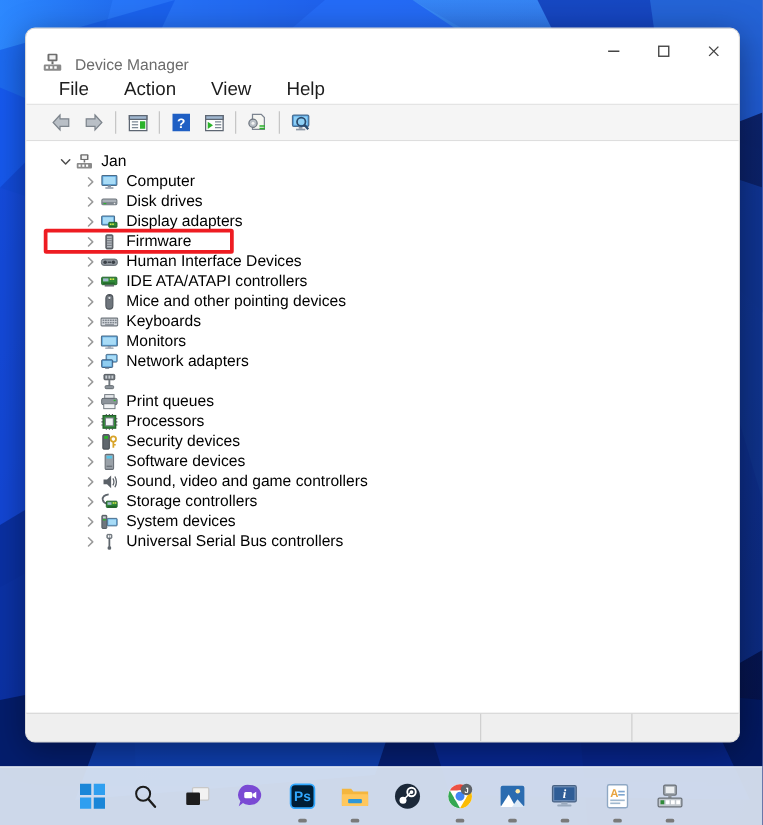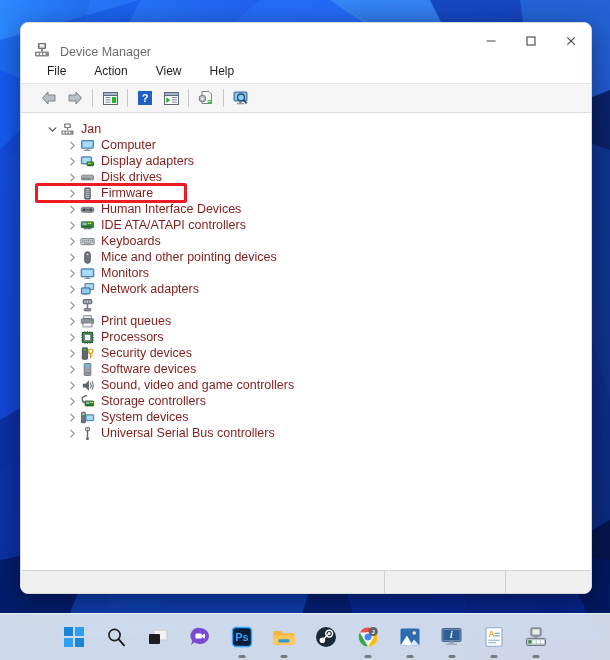--- a/index.html
+++ b/index.html
@@ -23,31 +23,31 @@
   }
   .titlebar{height:36px;flex:0 0 36px;display:flex;align-items:flex-end;background:#ffffff;}
   .title-icon{width:18px;height:18px;margin-left:12px;margin-right:9px;flex:0 0 18px;}
   .title-text{font-size:12.5px;color:#6c6c6c;flex:1;}
   .wbtns{display:flex;height:36px;}
   .wbtn{width:40px;height:36px;display:flex;align-items:center;justify-content:center;}
   .wbtn svg{display:block;}
 
   .menubar{height:24px;flex:0 0 24px;display:flex;align-items:center;
     background:#ffffff;padding-left:23px;border-bottom:1px solid #e4e4e4;}
-  .menu-item{font-size:12px;color:#1d1d1d;margin-right:22px;padding:1px 3px;}
+  .menu-item{font-size:15px;color:#1d1d1d;margin-right:22px;padding:1px 3px;}
 
   .toolbar{height:28px;flex:0 0 28px;display:flex;align-items:center;
     background:#f5f5f5;border-bottom:1px solid #dedede;padding-left:15px;}
   .tbtn{width:26px;height:22px;display:flex;align-items:center;justify-content:center;}
   .tsep{width:1px;height:18px;background:#c6c6c6;margin:0 4px;}
 
   .client{flex:1;background:#ffffff;overflow:hidden;position:relative;padding-top:8px;}
 
   
-  .tree{font-size:12.5px;color:#7f1d1d;}
+  .tree{font-size:12.5px;color:#000000;}
   .row{height:16px;display:flex;align-items:center;padding-left:24px;white-space:nowrap;}
   .row.child{padding-left:44px;}
   .chev{width:14px;flex:0 0 14px;display:flex;align-items:center;justify-content:center;}
   .ico{width:16px;height:16px;flex:0 0 16px;margin-right:6px;display:flex;align-items:center;justify-content:center;}
   .lbl{line-height:16px;}
 
   
   #hl{position:absolute;left:14px;top:70px;width:152px;height:20px;
       border:3px solid #ee1c22;border-radius:2px;pointer-events:none;box-sizing:border-box;}
 
@@ -252,56 +252,56 @@
       </div>
 
       <div class="row child">
         <span class="chev">
           <svg width="9" height="9" viewBox="0 0 9 9">
               <path d="M2.8 1.2 L6.2 4.5 L2.8 7.8" fill="none" stroke="#9a9a9a" stroke-width="1.2" stroke-linecap="round" stroke-linejoin="round"></path>
             </svg>
         </span>
         <span class="ico">
           <svg width="15" height="15" viewBox="0 0 16 16">
+            <rect x="1.6" y="5.5" width="12.8" height="5" rx="1.2" fill="#a9b0b7" stroke="#6e757c" stroke-width="0.9"></rect>
+            <rect x="1.6" y="8.2" width="12.8" height="2.3" fill="#7f878f"></rect>
+            <rect x="3" y="9" width="2.4" height="1" fill="#2bb32b"></rect>
+            <circle cx="12.4" cy="9.4" r="0.7" fill="#e8e8e8"></circle>
+          </svg>
+        </span>
+        <span class="lbl">Disk drives</span>
+      </div>
+
+      <div class="row child">
+        <span class="chev">
+          <svg width="9" height="9" viewBox="0 0 9 9">
+              <path d="M2.8 1.2 L6.2 4.5 L2.8 7.8" fill="none" stroke="#9a9a9a" stroke-width="1.2" stroke-linecap="round" stroke-linejoin="round"></path>
+            </svg>
+        </span>
+        <span class="ico">
+          <svg width="15" height="15" viewBox="0 0 16 16">
             <rect x="1.4" y="3" width="11" height="7.6" rx="0.7" fill="#5ea8e0" stroke="#4b6c88" stroke-width="0.9"></rect>
             <rect x="2.5" y="4" width="8.8" height="5.6" fill="#a8dcf7"></rect>
             <rect x="7.5" y="8.4" width="7" height="4.2" rx="0.5" fill="#2f8a38" stroke="#1f5f26" stroke-width="0.8"></rect>
             <rect x="8.4" y="9.4" width="1.4" height="1.3" fill="#d8e84a"></rect>
             <rect x="10.4" y="9.4" width="1.4" height="1.3" fill="#d8e84a"></rect>
             <rect x="8.4" y="11.4" width="5" height="0.8" fill="#1f5f26"></rect>
           </svg>
         </span>
         <span class="lbl">Display adapters</span>
       </div>
 
       <div class="row child">
         <span class="chev">
           <svg width="9" height="9" viewBox="0 0 9 9">
               <path d="M2.8 1.2 L6.2 4.5 L2.8 7.8" fill="none" stroke="#9a9a9a" stroke-width="1.2" stroke-linecap="round" stroke-linejoin="round"></path>
             </svg>
         </span>
         <span class="ico">
           <svg width="15" height="15" viewBox="0 0 16 16">
-            <rect x="1.6" y="5.5" width="12.8" height="5" rx="1.2" fill="#a9b0b7" stroke="#6e757c" stroke-width="0.9"></rect>
-            <rect x="1.6" y="8.2" width="12.8" height="2.3" fill="#7f878f"></rect>
-            <rect x="3" y="9" width="2.4" height="1" fill="#2bb32b"></rect>
-            <circle cx="12.4" cy="9.4" r="0.7" fill="#e8e8e8"></circle>
-          </svg>
-        </span>
-        <span class="lbl">Disk drives</span>
-      </div>
-
-      <div class="row child">
-        <span class="chev">
-          <svg width="9" height="9" viewBox="0 0 9 9">
-              <path d="M2.8 1.2 L6.2 4.5 L2.8 7.8" fill="none" stroke="#9a9a9a" stroke-width="1.2" stroke-linecap="round" stroke-linejoin="round"></path>
-            </svg>
-        </span>
-        <span class="ico">
-          <svg width="15" height="15" viewBox="0 0 16 16">
             <rect x="5" y="2" width="6" height="12" rx="0.8" fill="#6b7076" stroke="#4a4f55" stroke-width="0.8"></rect>
             <rect x="6" y="3.2" width="4" height="9.6" fill="#b6bcc2"></rect>
             <line x1="6" y1="5" x2="10" y2="5" stroke="#6b7076" stroke-width="0.8"></line>
             <line x1="6" y1="7" x2="10" y2="7" stroke="#6b7076" stroke-width="0.8"></line>
             <line x1="6" y1="9" x2="10" y2="9" stroke="#6b7076" stroke-width="0.8"></line>
             <line x1="6" y1="11" x2="10" y2="11" stroke="#6b7076" stroke-width="0.8"></line>
           </svg>
         </span>
         <span class="lbl">Firmware</span>
       </div>
@@ -333,20 +333,36 @@
           <svg width="15" height="15" viewBox="0 0 16 16">
             <rect x="1.4" y="4" width="13" height="6.4" rx="0.7" fill="#2f8a38" stroke="#1f5f26" stroke-width="0.8"></rect>
             <rect x="2.6" y="5" width="4.6" height="2.6" fill="#9fb8cc"></rect>
             <rect x="8.4" y="5" width="1.5" height="1.4" fill="#d8e84a"></rect>
             <rect x="10.6" y="5" width="1.5" height="1.4" fill="#d8e84a"></rect>
             <rect x="2.6" y="8.6" width="10" height="1" fill="#1f5f26"></rect>
             <rect x="4" y="10.4" width="8" height="1.6" fill="#6b7076"></rect>
           </svg>
         </span>
         <span class="lbl">IDE ATA/ATAPI controllers</span>
+      </div>
+
+      <div class="row child">
+        <span class="chev">
+          <svg width="9" height="9" viewBox="0 0 9 9">
+              <path d="M2.8 1.2 L6.2 4.5 L2.8 7.8" fill="none" stroke="#9a9a9a" stroke-width="1.2" stroke-linecap="round" stroke-linejoin="round"></path>
+            </svg>
+        </span>
+        <span class="ico">
+          <svg width="15" height="15" viewBox="0 0 16 16">
+            <rect x="5" y="1.8" width="6" height="12.4" rx="3" fill="#6f767d" stroke="#4c5258" stroke-width="0.9"></rect>
+            <line x1="8" y1="2.4" x2="8" y2="6.4" stroke="#3b4046" stroke-width="0.9"></line>
+            <rect x="7.3" y="3.4" width="1.5" height="2.4" rx="0.7" fill="#d8dce0"></rect>
+          </svg>
+        </span>
+        <span class="lbl">Mice and other pointing devices</span>
       </div>
 
       <div class="row child">
         <span class="chev">
           <svg width="9" height="9" viewBox="0 0 9 9">
               <path d="M2.8 1.2 L6.2 4.5 L2.8 7.8" fill="none" stroke="#9a9a9a" stroke-width="1.2" stroke-linecap="round" stroke-linejoin="round"></path>
             </svg>
         </span>
         <span class="ico">
           <svg width="15" height="15" viewBox="0 0 16 16">
@@ -372,36 +388,20 @@
       </div>
 
       <div class="row child">
         <span class="chev">
           <svg width="9" height="9" viewBox="0 0 9 9">
               <path d="M2.8 1.2 L6.2 4.5 L2.8 7.8" fill="none" stroke="#9a9a9a" stroke-width="1.2" stroke-linecap="round" stroke-linejoin="round"></path>
             </svg>
         </span>
         <span class="ico">
           <svg width="15" height="15" viewBox="0 0 16 16">
-            <rect x="5" y="1.8" width="6" height="12.4" rx="3" fill="#6f767d" stroke="#4c5258" stroke-width="0.9"></rect>
-            <line x1="8" y1="2.4" x2="8" y2="6.4" stroke="#3b4046" stroke-width="0.9"></line>
-            <rect x="7.3" y="3.4" width="1.5" height="2.4" rx="0.7" fill="#d8dce0"></rect>
-          </svg>
-        </span>
-        <span class="lbl">Mice and other pointing devices</span>
-      </div>
-
-      <div class="row child">
-        <span class="chev">
-          <svg width="9" height="9" viewBox="0 0 9 9">
-              <path d="M2.8 1.2 L6.2 4.5 L2.8 7.8" fill="none" stroke="#9a9a9a" stroke-width="1.2" stroke-linecap="round" stroke-linejoin="round"></path>
-            </svg>
-        </span>
-        <span class="ico">
-          <svg width="15" height="15" viewBox="0 0 16 16">
             <rect x="1.2" y="3" width="13.6" height="8.6" rx="0.8" fill="#5ea8e0" stroke="#4b6c88" stroke-width="0.9"></rect>
             <rect x="2.4" y="4.1" width="11.2" height="6.4" fill="#a8dcf7"></rect>
             <rect x="6.6" y="11.6" width="2.8" height="1.3" fill="#8d98a6"></rect>
             <rect x="4.4" y="12.8" width="7.2" height="1.1" rx="0.5" fill="#8d98a6"></rect>
           </svg>
         </span>
         <span class="lbl">Monitors</span>
       </div>
 
       <div class="row child">

